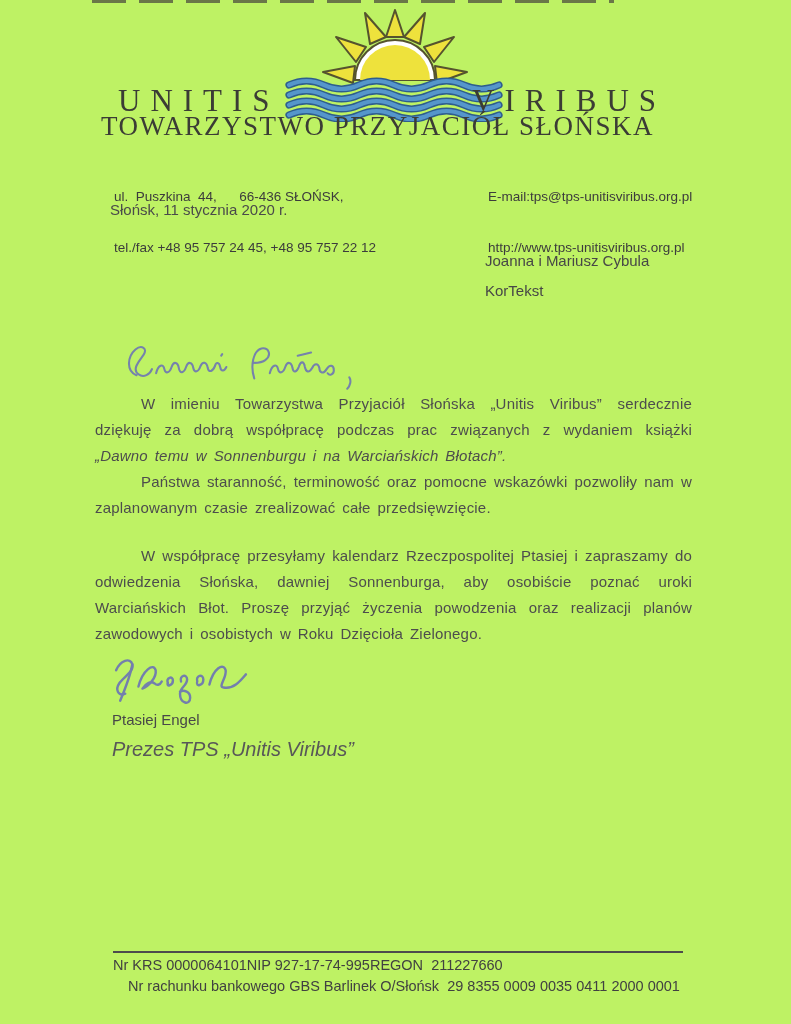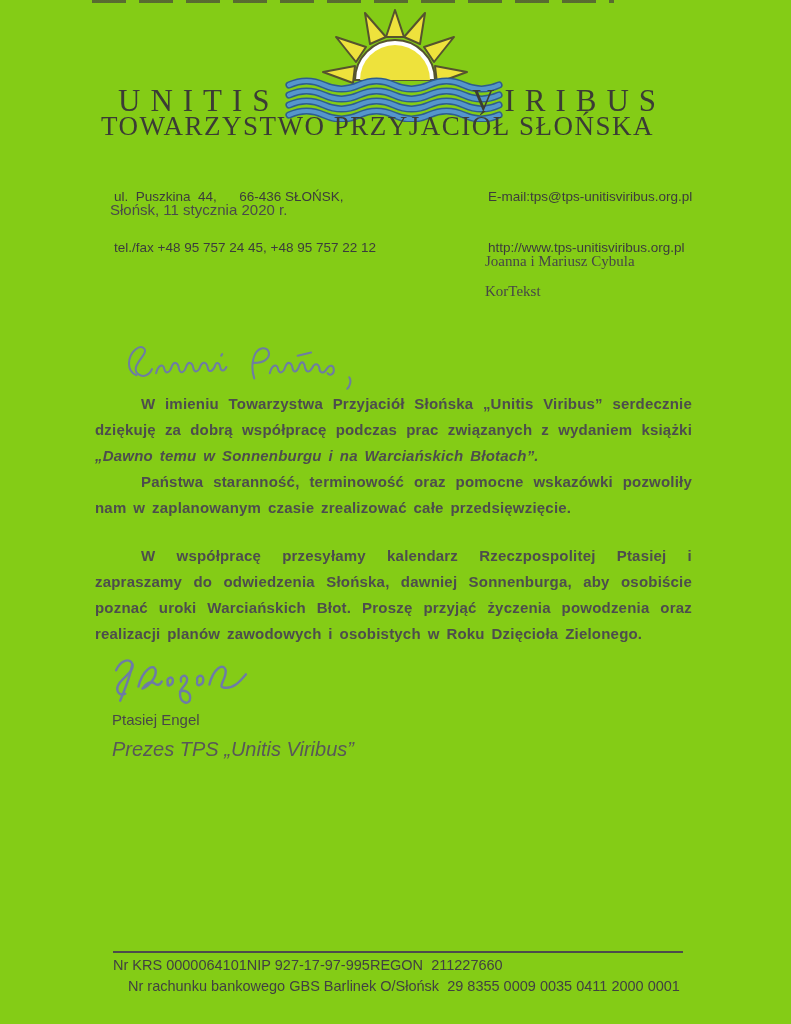--- a/index.html
+++ b/index.html
@@ -1,42 +1,42 @@
 <!DOCTYPE html>
 <html lang="pl"><head>
 <meta charset="utf-8">
 <style>
   html,body{margin:0;padding:0;}
   body{width:791px;height:1024px;background:#e9e9e9;font-family:"Liberation Sans","DejaVu Sans",sans-serif;}
-  .page{position:relative;width:791px;height:1024px;background:#84cc16;overflow:hidden;}
+  .page{position:relative;width:791px;height:1024px;background:#bef264;overflow:hidden;}
 
   
   .scan-strip{position:absolute;left:92px;top:0;width:522px;height:3px;opacity:.7;
     background:repeating-linear-gradient(90deg,#46423c 0px,#46423c 34px,rgba(70,66,60,0) 34px,rgba(70,66,60,0) 47px);}
 
   
   .logo{position:absolute;left:281px;top:8px;width:228px;height:114px;}
   .motto{position:absolute;top:83px;font-family:"Liberation Serif","DejaVu Serif",serif;
     font-size:31px;color:#3b3c35;letter-spacing:10px;white-space:pre;}
   .motto.left{left:118px;}
   .motto.right{left:472px;}
   .org-name{position:absolute;left:101px;top:111px;width:585px;font-family:"Liberation Serif","DejaVu Serif",serif;
     font-size:27px;color:#3b3c35;letter-spacing:1.5px;white-space:nowrap;font-weight:500;}
   .addr{position:absolute;top:154px;font-size:13.5px;line-height:17px;color:#3c3c3c;white-space:pre;}
   .addr.left{left:114px;}
   .addr.right{left:488px;}
 
   .dateline{position:absolute;left:110px;top:201px;font-size:15px;color:#4a4a4a;}
-  .recipient{position:absolute;left:485px;top:246px;font-size:15px;line-height:30px;color:#474747;font-family:Liberation Serif, serif;}
+  .recipient{position:absolute;left:485px;top:246px;font-size:15px;line-height:30px;color:#474747;}
 
   .greeting-svg{position:absolute;left:122px;top:341px;width:248px;height:50px;}
 
   .body-text{position:absolute;left:95px;top:391px;width:597px;font-size:15px;line-height:26px;
     color:#4d4d4d;text-align:justify;word-spacing:2.5px;letter-spacing:.2px;}
-  .para{text-indent:46px;margin:0;font-weight:bold;}
+  .para{text-indent:46px;margin:0;}
   .para.gap{margin-top:22px;}
   .book-title{font-style:italic;}
 
   .signature-svg{position:absolute;left:108px;top:652px;width:142px;height:63px;}
   .sig-name{position:absolute;left:112px;top:711px;font-size:15px;color:#484848;}
   .sig-title{position:absolute;left:112px;top:738px;font-size:20px;font-style:italic;color:#585858;white-space:pre;}
 
   .footer-rule{position:absolute;left:113px;top:951px;width:570px;height:2px;background:#4c4c4c;}
   .footer-row{position:absolute;left:113px;top:957px;width:570px;display:flex;justify-content:flex-start;
     font-size:14.5px;color:#414141;white-space:pre;}
@@ -124,18 +124,18 @@
       <path d="M100,32 C104,16 114,10 116,18 C117,26 108,34 114,35 C124,37 131,28 136,22"></path>
     </g>
   </svg>
 
   <div class="sig-name">Ptasiej Engel</div>
   <div class="sig-title">Prezes TPS „Unitis Viribus”</div>
 
   <div class="footer-rule"></div>
   <div class="footer-row">
     <span>Nr KRS 0000064101</span>
-    <span>NIP 927-17-97-995</span>
+    <span>NIP 927-17-74-995</span>
     <span>REGON  211227660</span>
   </div>
   <div class="footer-bank">Nr rachunku bankowego GBS Barlinek O/Słońsk  29 8355 0009 0035 0411 2000 0001</div>
 
 </div>
 
 </body></html>

